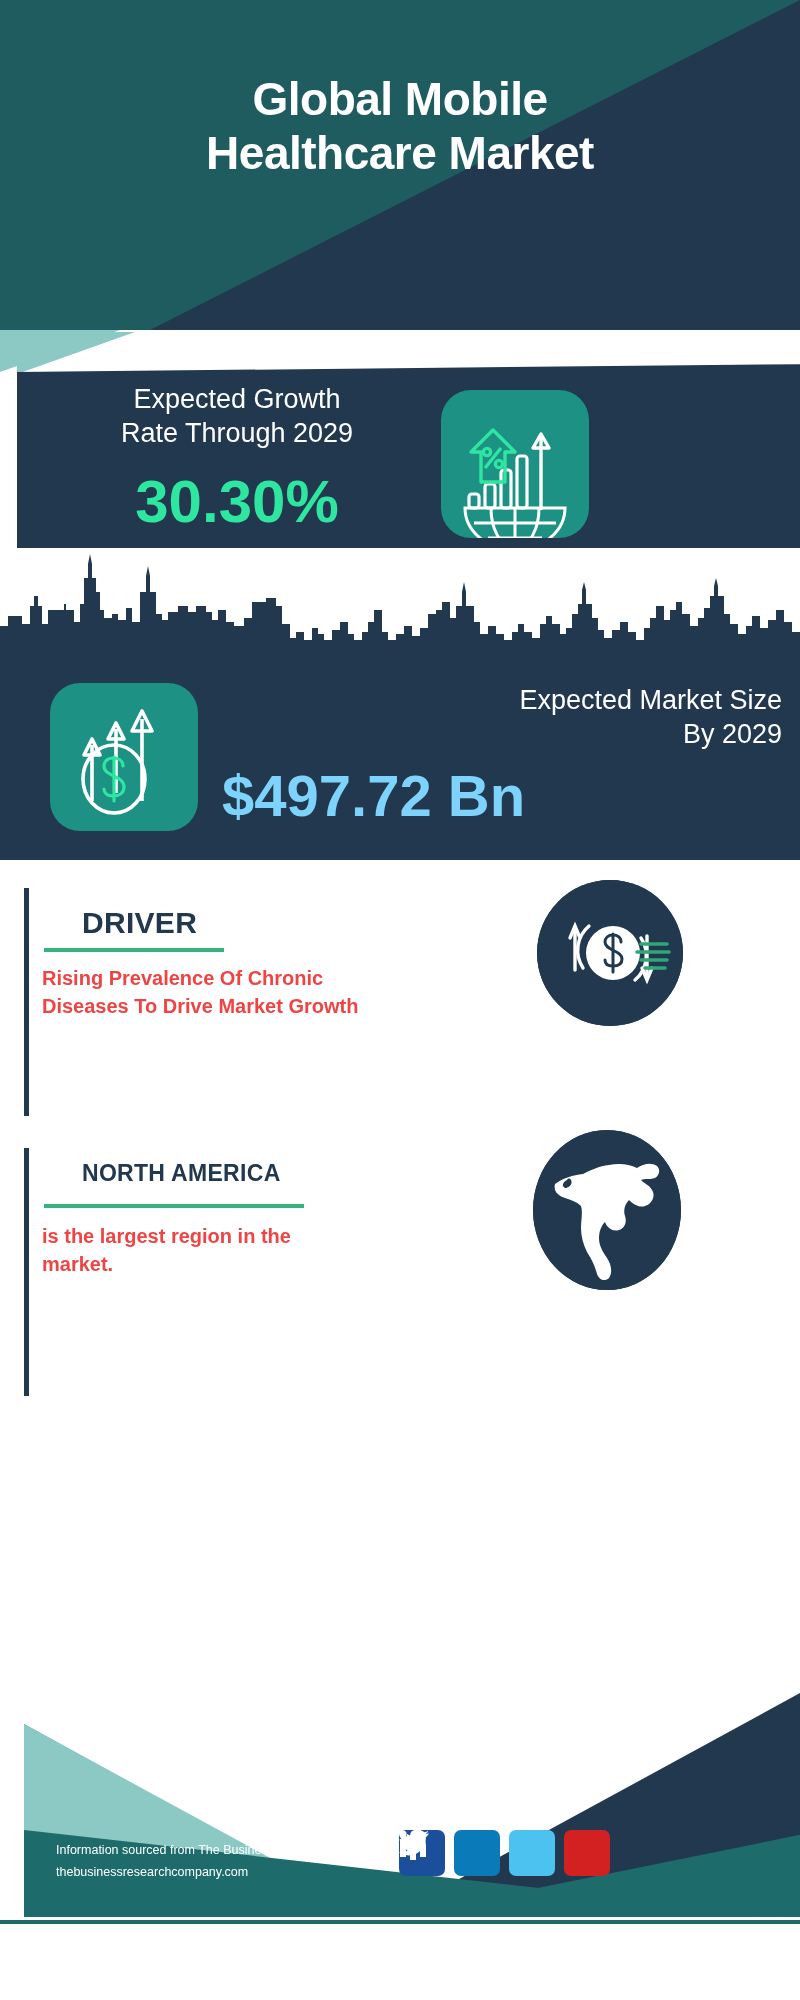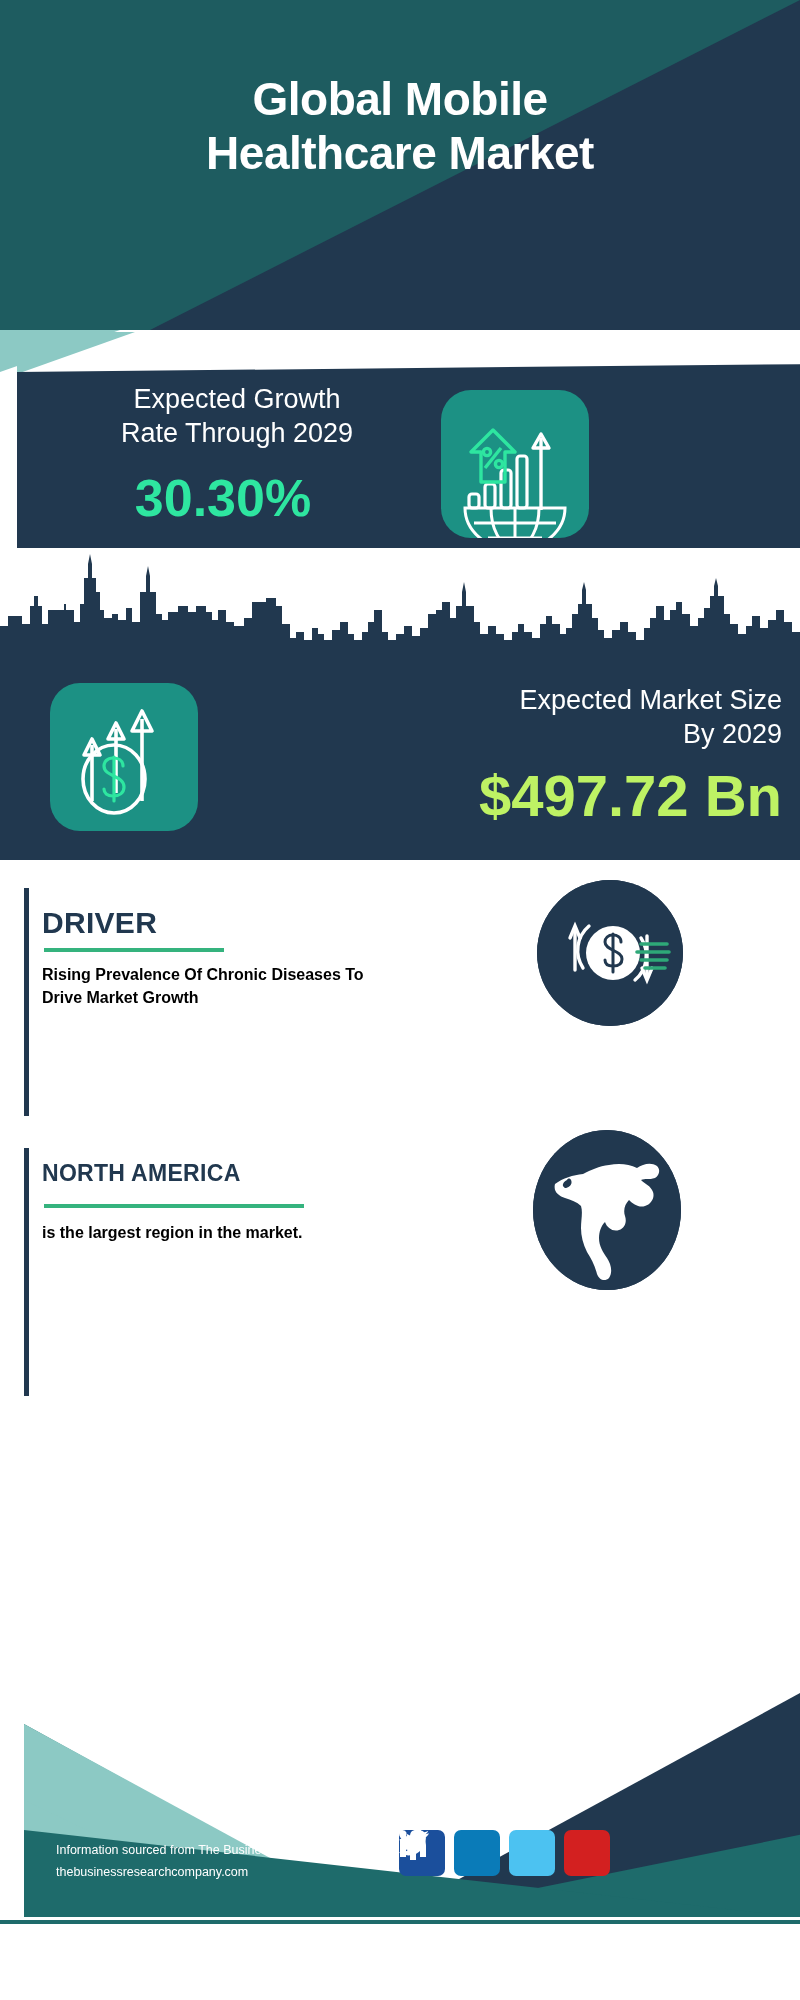--- a/index.html
+++ b/index.html
@@ -14,42 +14,42 @@
 
   
   .band{position:absolute;left:0;top:330px;width:800px;height:42px;background:#ffffff;overflow:hidden;}
   .band svg{position:absolute;left:0;top:0;}
 
   
   .growth{position:absolute;left:0;top:332px;width:800px;height:216px;background:#21384f;overflow:hidden;margin-left:17px;}
   .growth-inner{position:absolute;left:0;top:42px;width:800px;height:174px;}
   .growth-text{position:absolute;left:20px;top:8px;width:400px;text-align:center;color:#ffffff;}
   .growth-label{font-size:27px;line-height:1.26;font-weight:400;}
-  .growth-value{position:absolute;left:6px;top:98px;width:400px;text-align:center;
-    color:#2ee6a0;font-size:52px;font-weight:bold;line-height:1;}
+  .growth-value{position:absolute;left:20px;top:98px;width:400px;text-align:center;
+    color:#2ee6a0;font-size:60px;font-weight:bold;line-height:1;}
   .growth-icon{position:absolute;left:424px;top:16px;width:148px;height:148px;background:#1c9184;border-radius:30px;}
 
   
   .skyline-wrap{position:absolute;left:0;top:548px;width:800px;height:112px;background:#ffffff;overflow:hidden;}
   .skyline-wrap svg{display:block;}
 
   
   .market{position:absolute;left:0;top:655px;width:800px;height:205px;background:#21384f;overflow:hidden;}
   .market-icon{position:absolute;left:50px;top:28px;width:148px;height:148px;background:#1c9184;border-radius:30px;}
   .market-text{position:absolute;left:222px;top:28px;width:560px;text-align:center;color:#ffffff;}
   .market-label{font-size:27px;line-height:1.26;text-align:right;}
-  .market-value{position:absolute;left:222px;top:112px;width:560px;text-align:right;
-    color:#bef264;font-size:58px;font-weight:bold;line-height:1;}
+  .market-value{position:absolute;left:222px;top:112px;width:560px;text-align:left;
+    color:#7dd3fc;font-size:58px;font-weight:bold;line-height:1;}
 
   
   .content{position:absolute;left:0;top:860px;width:800px;height:820px;background:#ffffff;}
   .vbar{position:absolute;width:5px;background:#21384f;}
-  .blk-title{position:absolute;color:#21384f;font-size:30px;font-weight:bold;letter-spacing:0.3px;}
+  .blk-title{position:absolute;color:#21384f;font-size:30px;font-weight:bold;letter-spacing:0.3px;margin-left:40px;}
   .blk-rule{position:absolute;height:4px;background:#35b37e;}
-  .blk-body{position:absolute;color:#000000;font-size:16px;font-weight:bold;line-height:1.42;}
+  .blk-body{position:absolute;color:#ef4444;font-size:20px;font-weight:bold;line-height:1.42;}
   .blk-body.reg{font-weight:bold;}
   .circ{position:absolute;border-radius:50%;background:#21384f;}
 
   
   .footer{position:absolute;left:0;top:1680px;width:800px;height:240px;background:#ffffff;overflow:hidden;margin-left:24px;}
   .footer svg{position:absolute;left:0;top:0;}
   .src{position:absolute;left:32px;top:160px;color:#ffffff;font-size:12.5px;line-height:1.75;z-index:4;}
   .social{position:absolute;left:375px;top:150px;display:flex;gap:9px;z-index:5;}
   .sbtn{width:46px;height:46px;border-radius:7px;display:flex;align-items:center;justify-content:center;}
   .fb{background:#1b4f9c;} .li{background:#0a7bb8;} .tw{background:#4cc2f1;} .yt{background:#d32020;}

